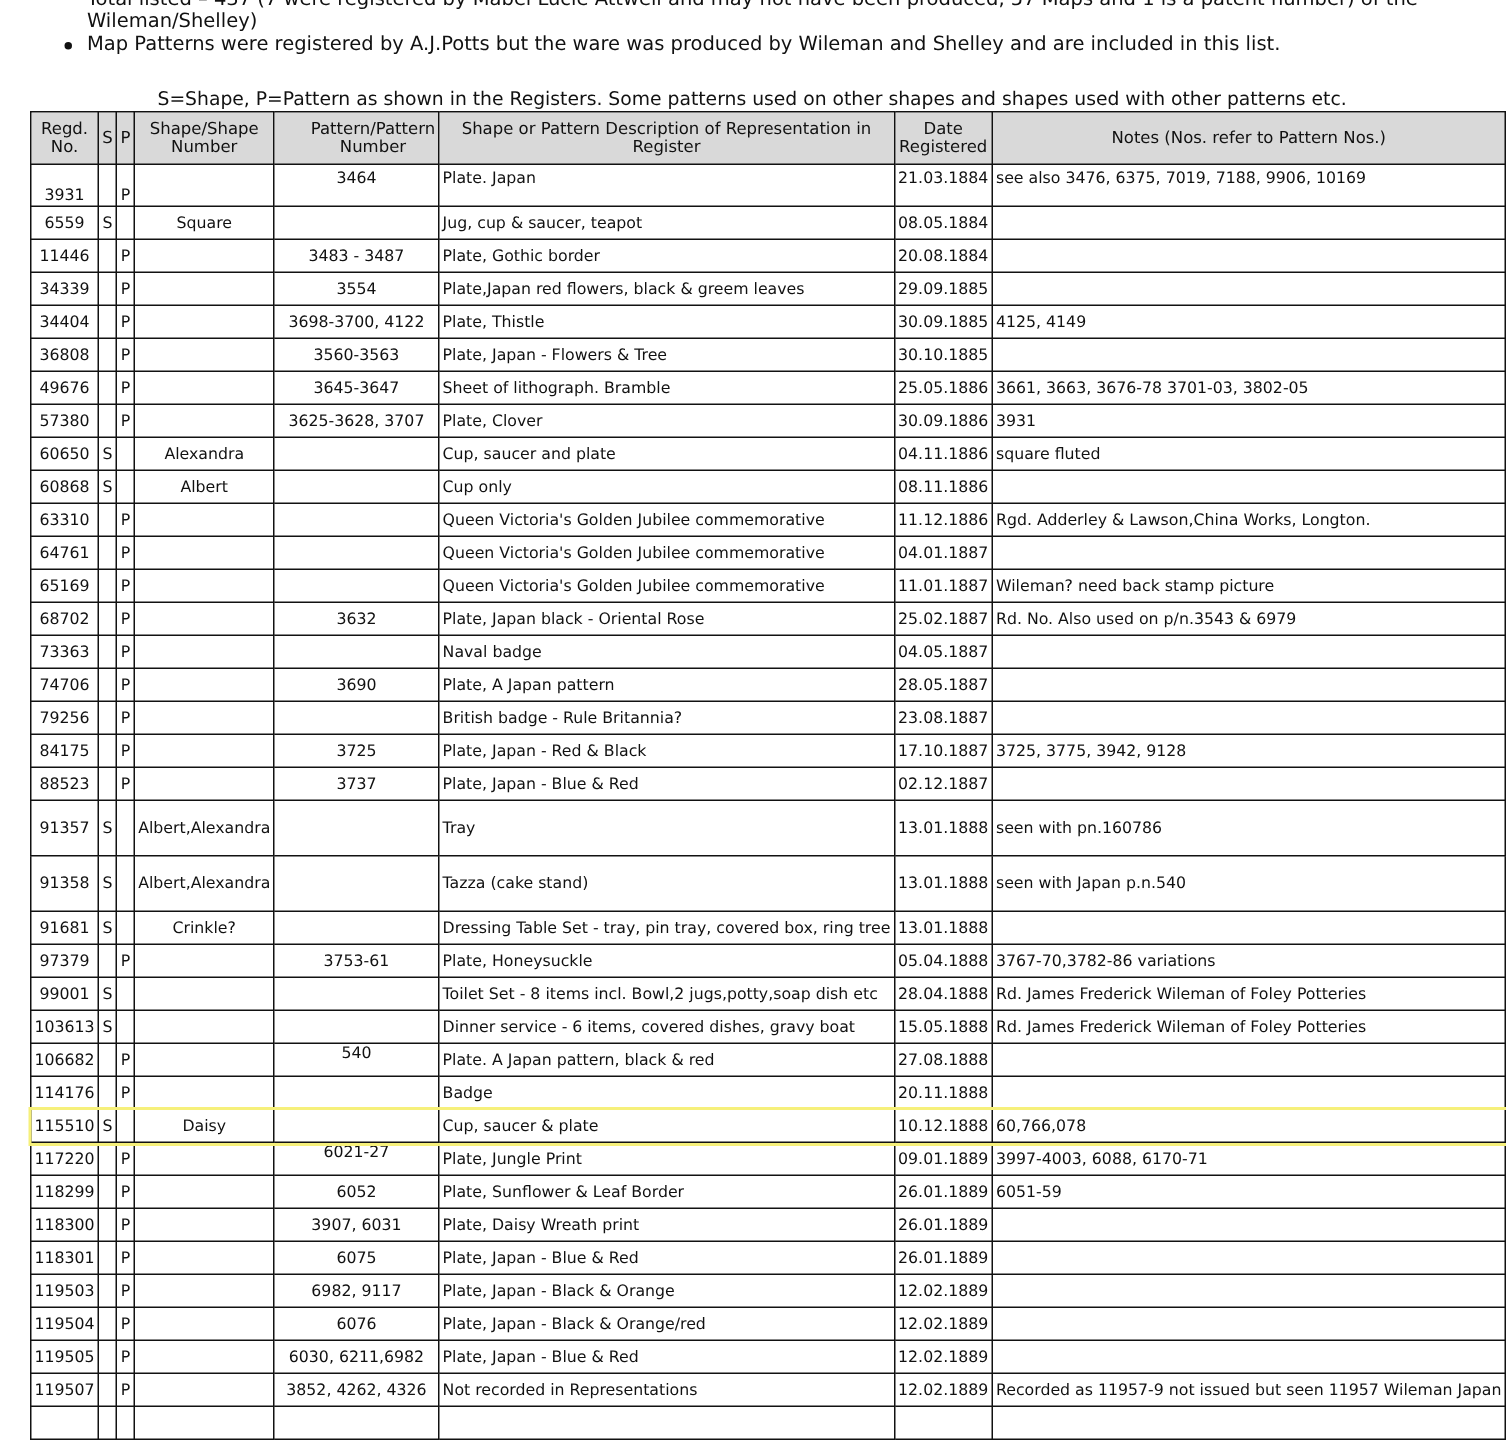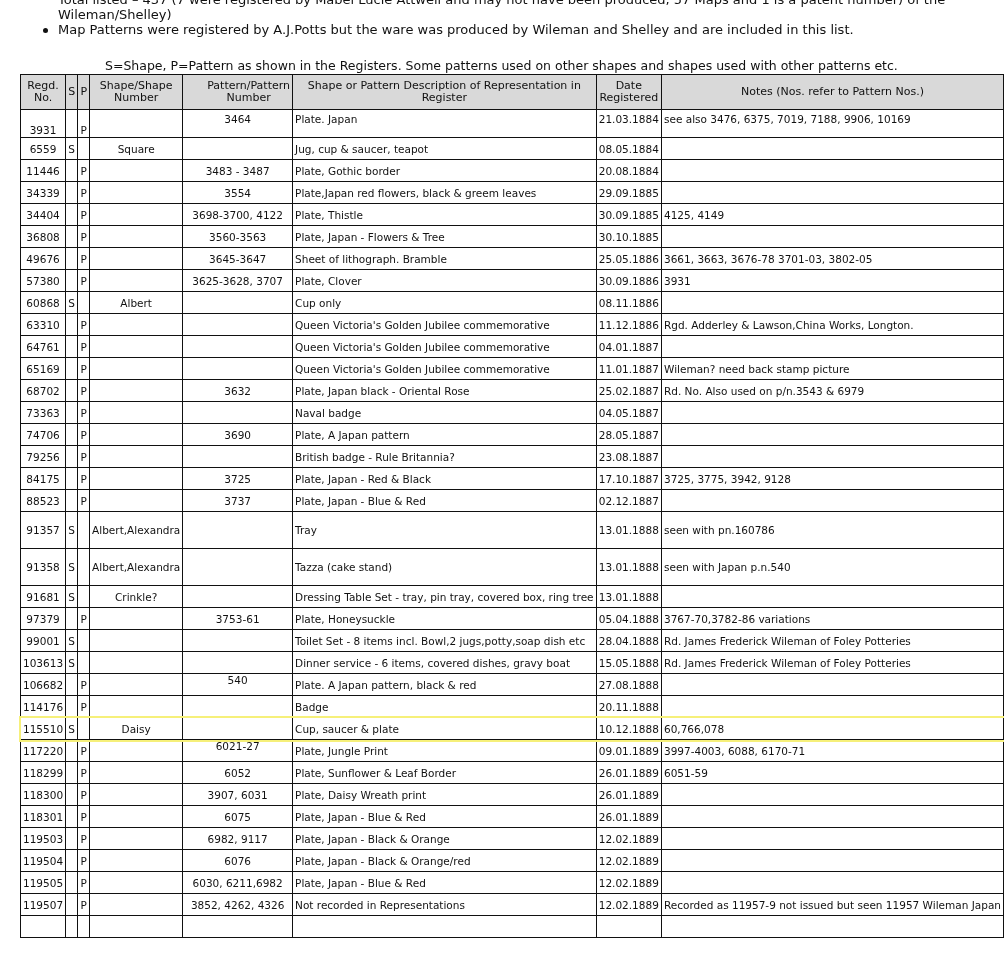--- a/index.html
+++ b/index.html
@@ -150,20 +150,30 @@
         <td class="c">57380</td>
         <td class="c"></td>
         <td class="c">P</td>
         <td class="c"></td>
         <td class="c">3625-3628, 3707</td>
         <td class="l">Plate, Clover</td>
         <td class="c">30.09.1886</td>
         <td class="l">3931</td>
       </tr>
       <tr>
+        <td class="c">60650</td>
+        <td class="c">S</td>
+        <td class="c"></td>
+        <td class="c">Alexandra</td>
+        <td class="c"></td>
+        <td class="l">Cup, saucer and plate</td>
+        <td class="c">04.11.1886</td>
+        <td class="l">square fluted</td>
+      </tr>
+      <tr>
         <td class="c">60868</td>
         <td class="c">S</td>
         <td class="c"></td>
         <td class="c">Albert</td>
         <td class="c"></td>
         <td class="l">Cup only</td>
         <td class="c">08.11.1886</td>
         <td class="l"></td>
       </tr>
       <tr>

